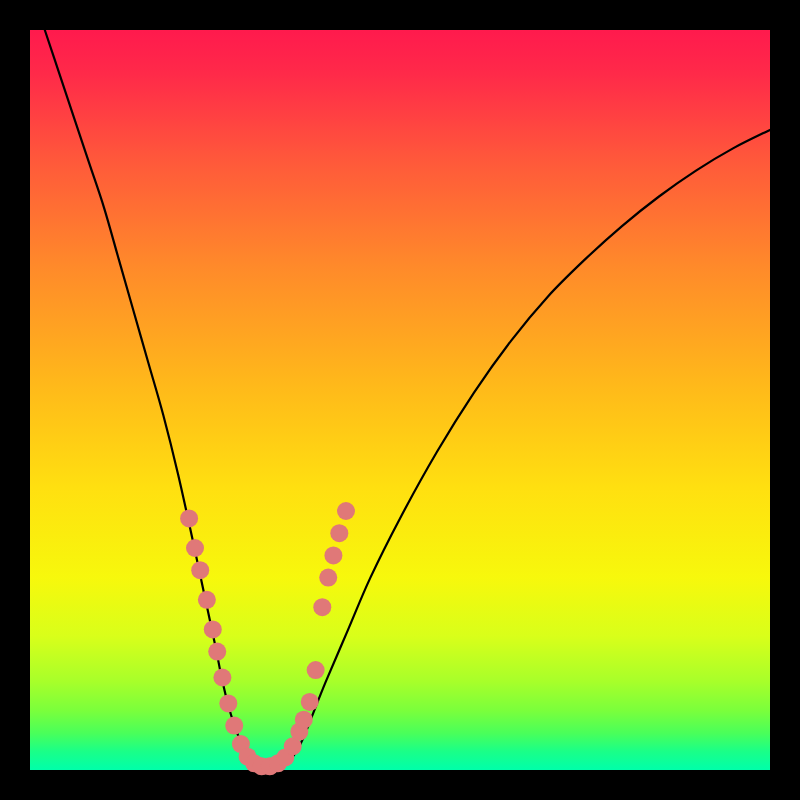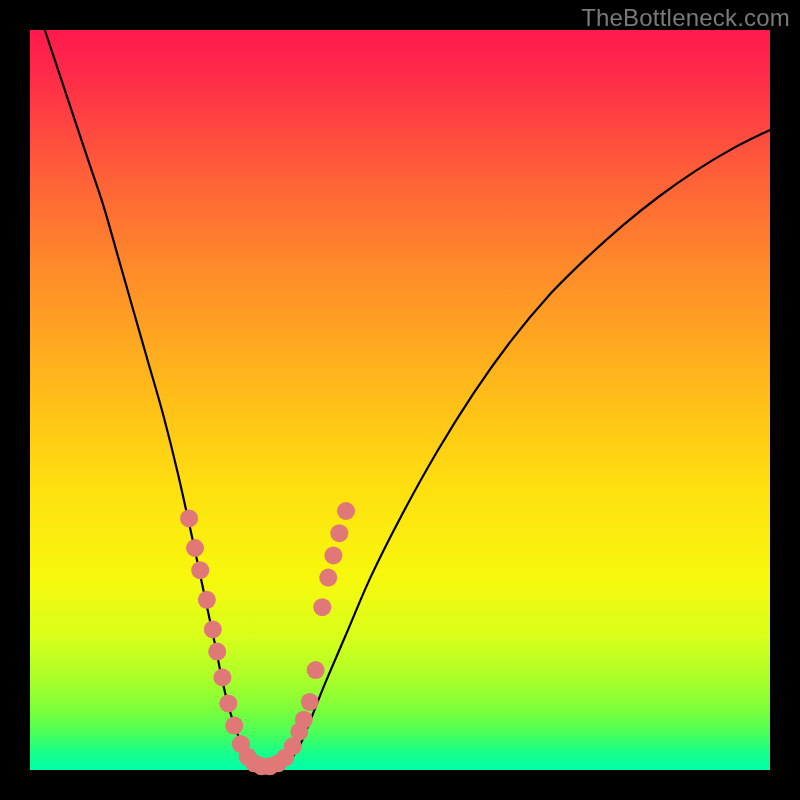--- a/index.html
+++ b/index.html
@@ -27,21 +27,20 @@
     letter-spacing: 0.2px;
     z-index: 50;
   }
   svg {
     display: block;
   }
 </style>
 </head>
 <body>
 <div class="container">
-  <div class="watermark">TheBottleneck.com</div>
   <svg id="chart-svg" width="800" height="800" viewBox="0 0 800 800">
       <defs>
         <linearGradient id="bgGrad" x1="0" y1="0" x2="0" y2="1">
           <stop offset="0%" stop-color="#ff1a4d"></stop>
           <stop offset="6%" stop-color="#ff2a49"></stop>
           <stop offset="18%" stop-color="#ff5a3a"></stop>
           <stop offset="32%" stop-color="#ff8a2a"></stop>
           <stop offset="48%" stop-color="#ffb91a"></stop>
           <stop offset="62%" stop-color="#ffe010"></stop>
           <stop offset="74%" stop-color="#f7f80c"></stop>

